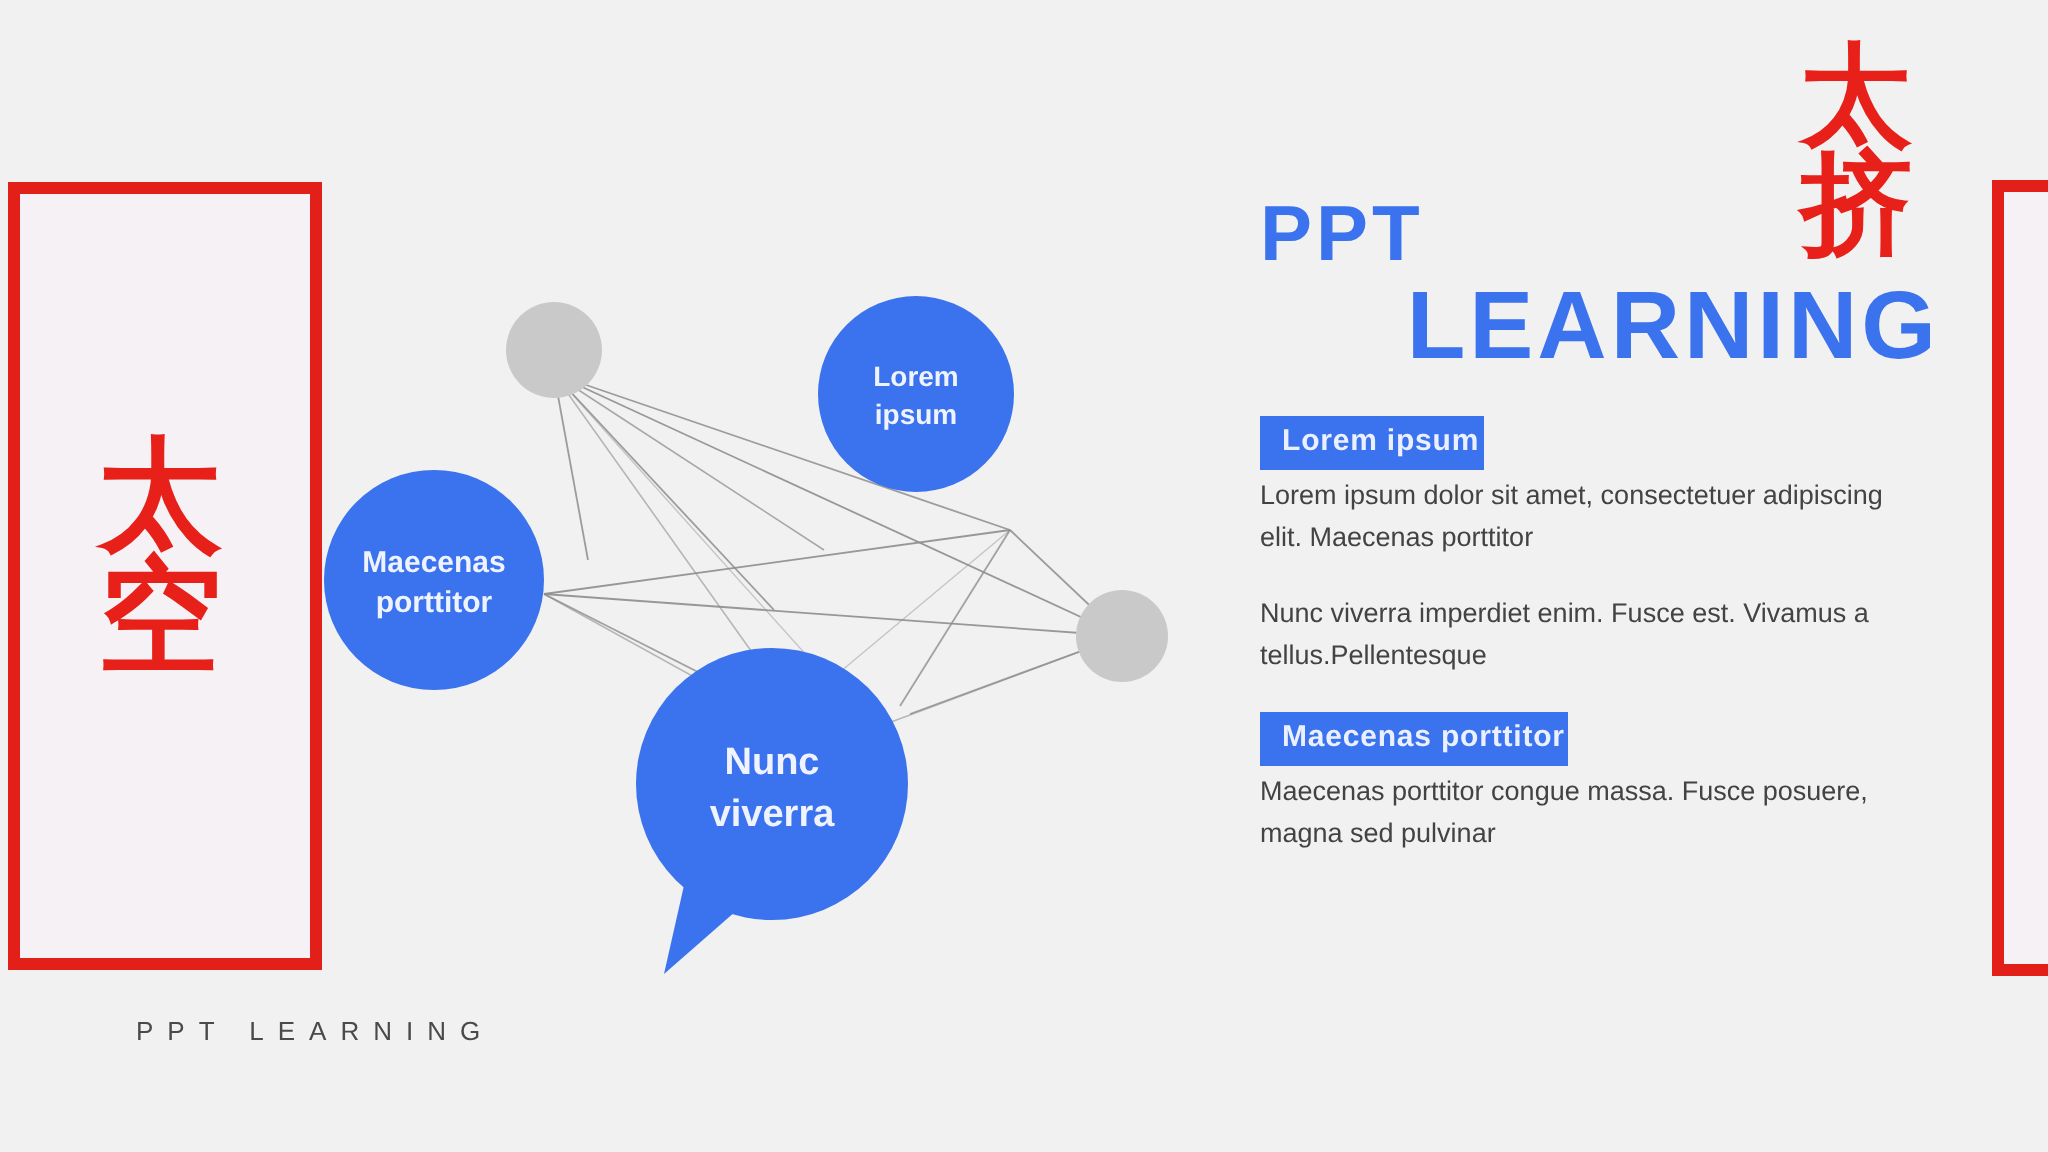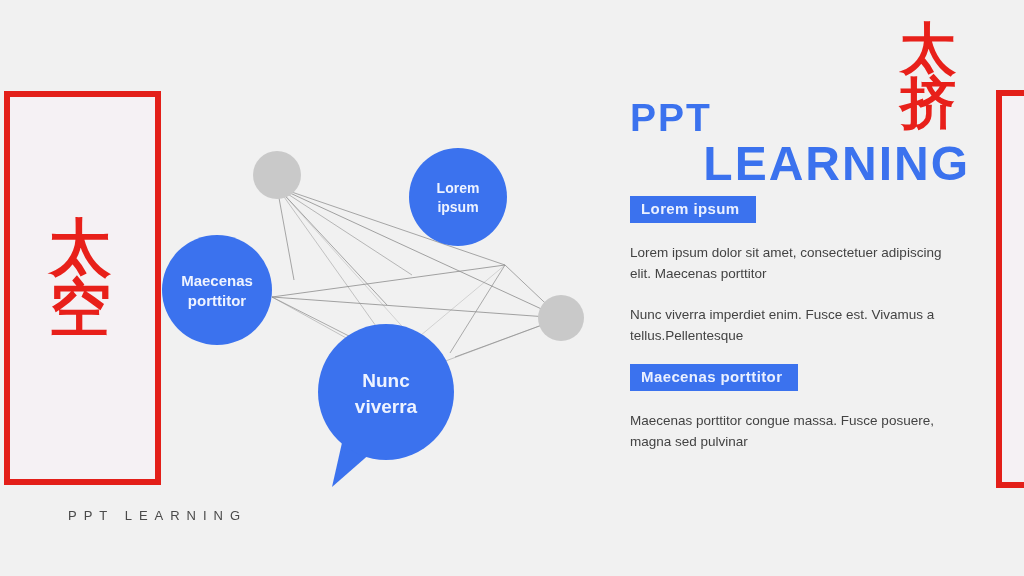--- a/index.html
+++ b/index.html
@@ -98,47 +98,47 @@
   #content {
     position: absolute;
     left: 630px;
     top: 98px;
     width: 340px;
   }
   #title-block {
     color: #3b72ee;
     font-weight: 700;
     line-height: 1.04;
-    margin-bottom: 8px;
+    margin-bottom: 20px;
   }
   #title-line1 {
     display: block;
     font-size: 39px;
     letter-spacing: 2px;
   }
   #title-line2 {
     display: block;
     font-size: 48px;
     letter-spacing: 2px;
     text-align: right;
   }
 
   .section { margin-bottom: 17px; }
   .section-badge {
     display: inline-block;
     background: #3b72ee;
     color: #eaf0ff;
     font-size: 15px;
     font-weight: 700;
-    padding: 5px 16px 6px 11px;
+    padding: 5px 2px 6px 11px;
     letter-spacing: 0.4px;
     line-height: 1.05;
   }
   .section-body {
-    margin-top: 20px;
+    margin-top: 3px;
     font-size: 13.5px;
     line-height: 1.55;
     color: #434343;
     max-width: 330px;
   }
 </style>
 </head>
 <body>
 
 <div id="slide">

